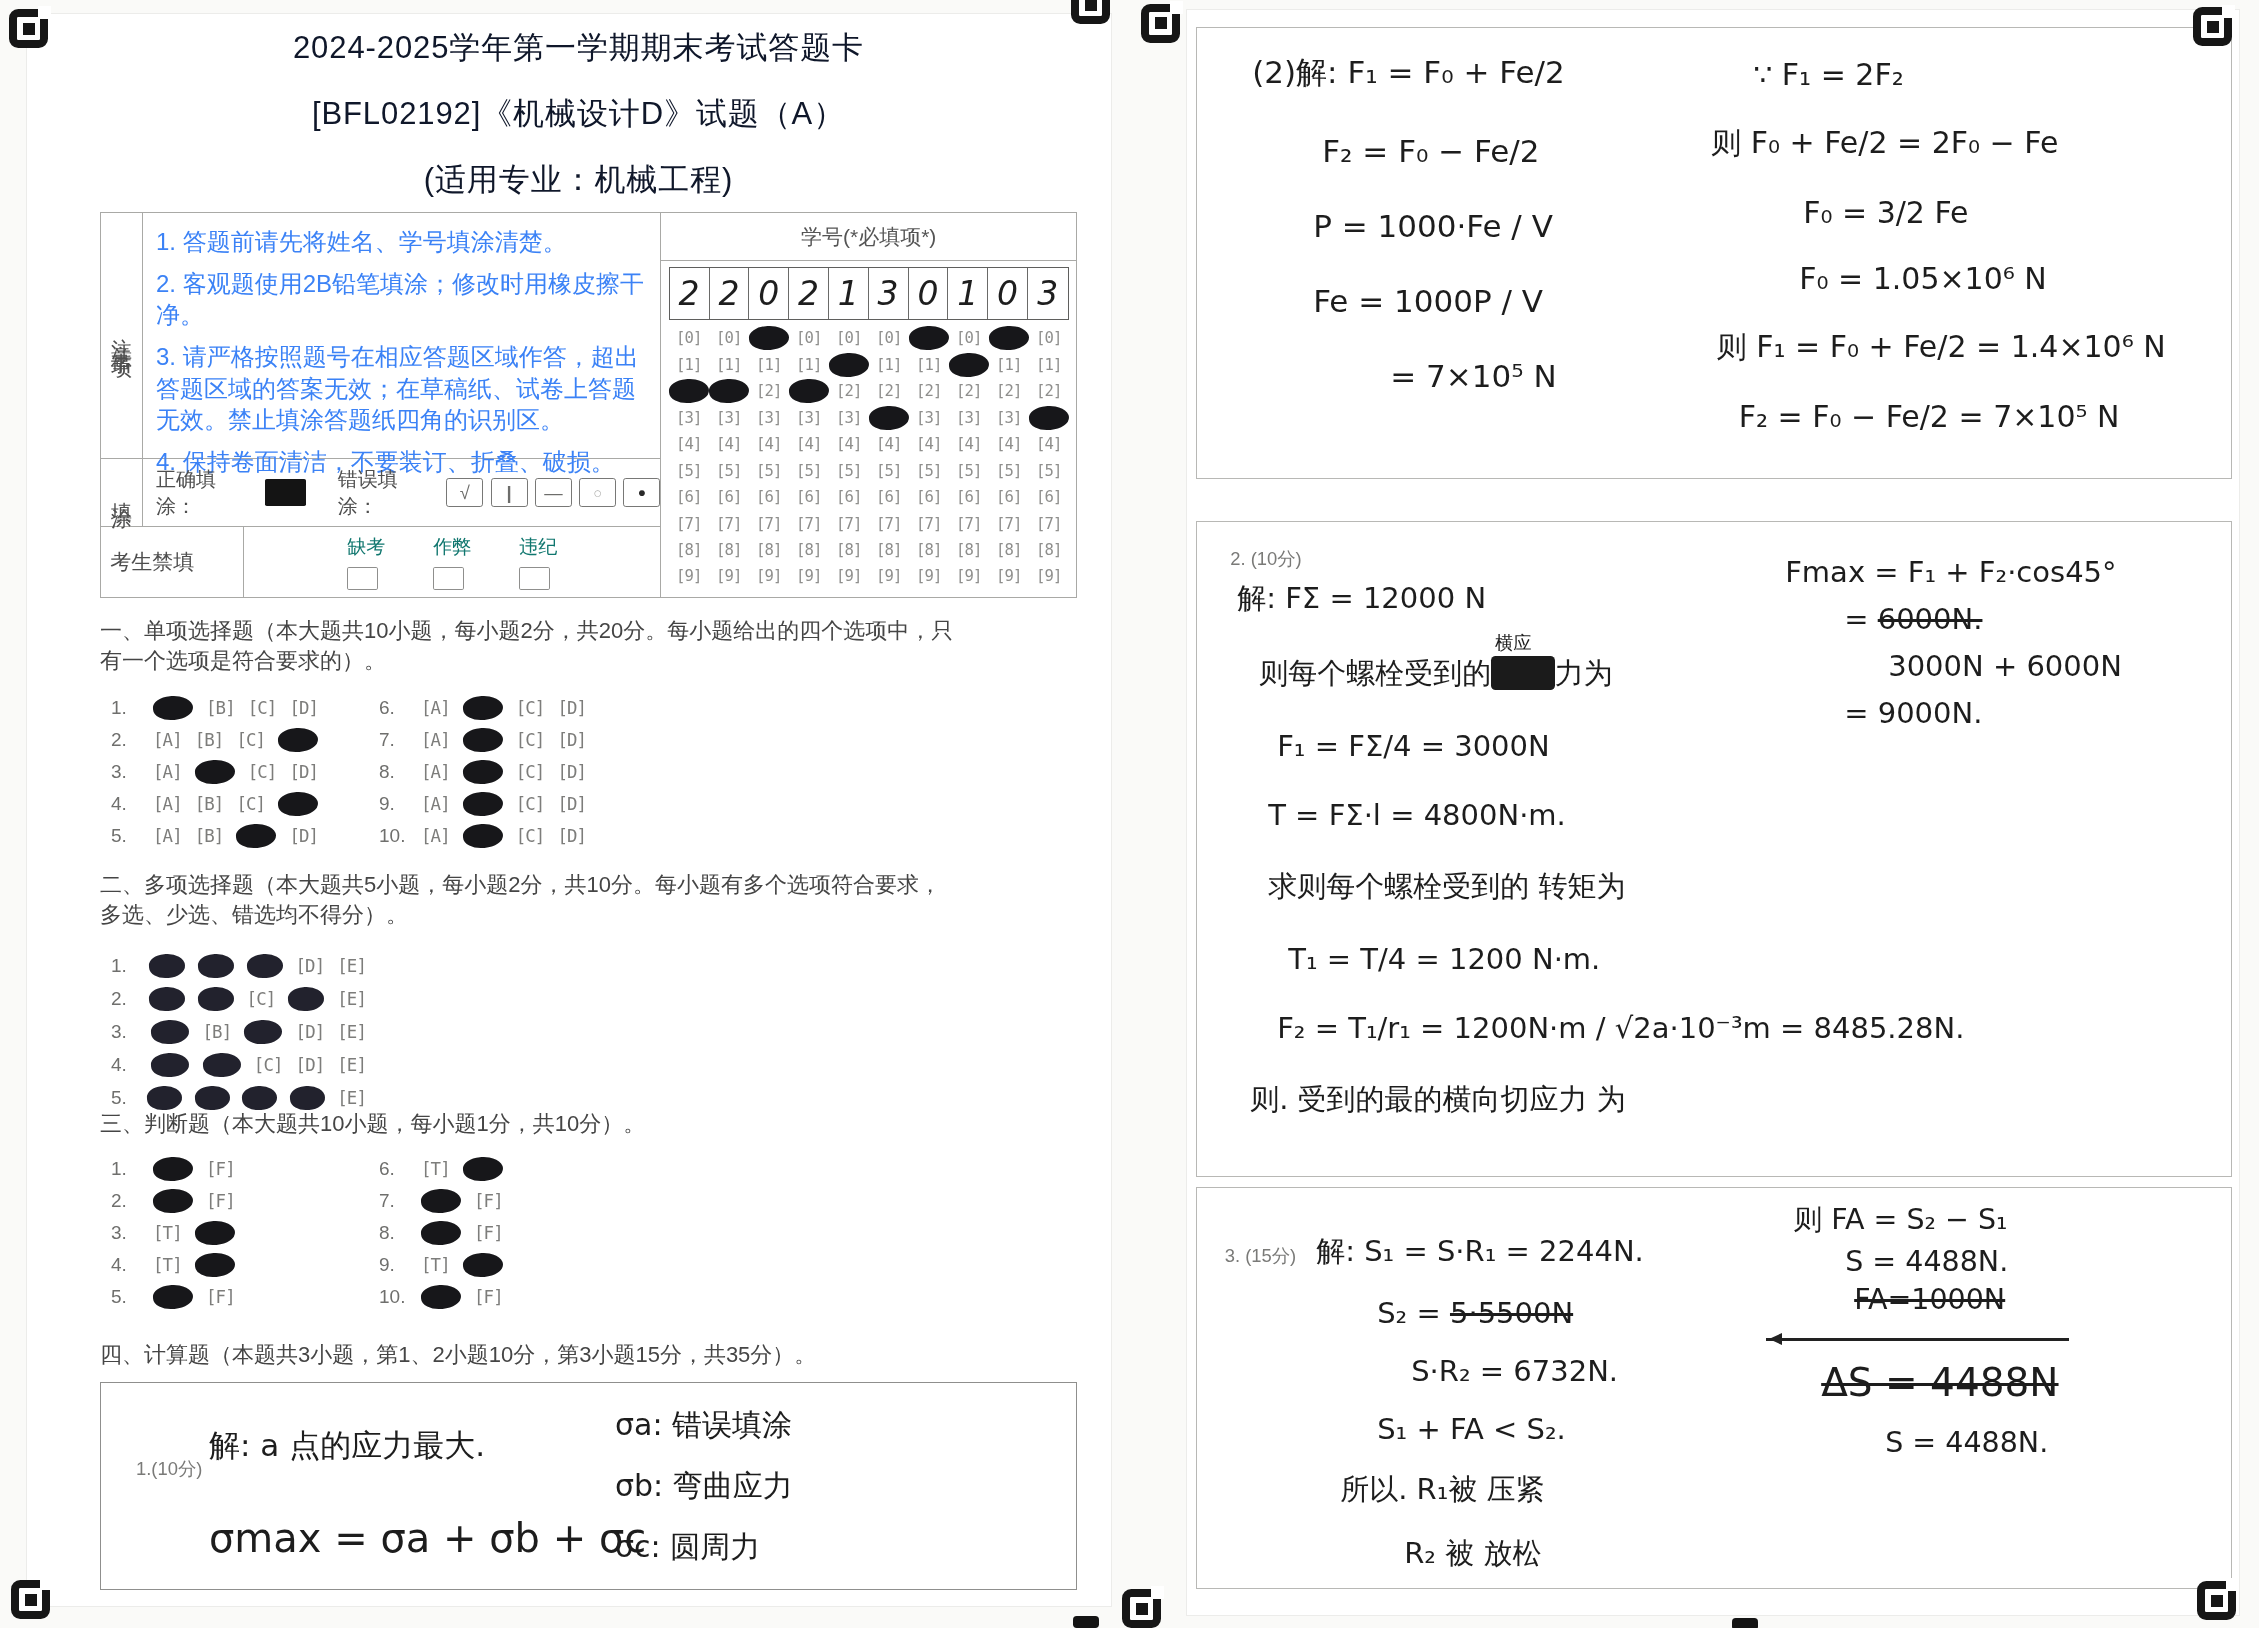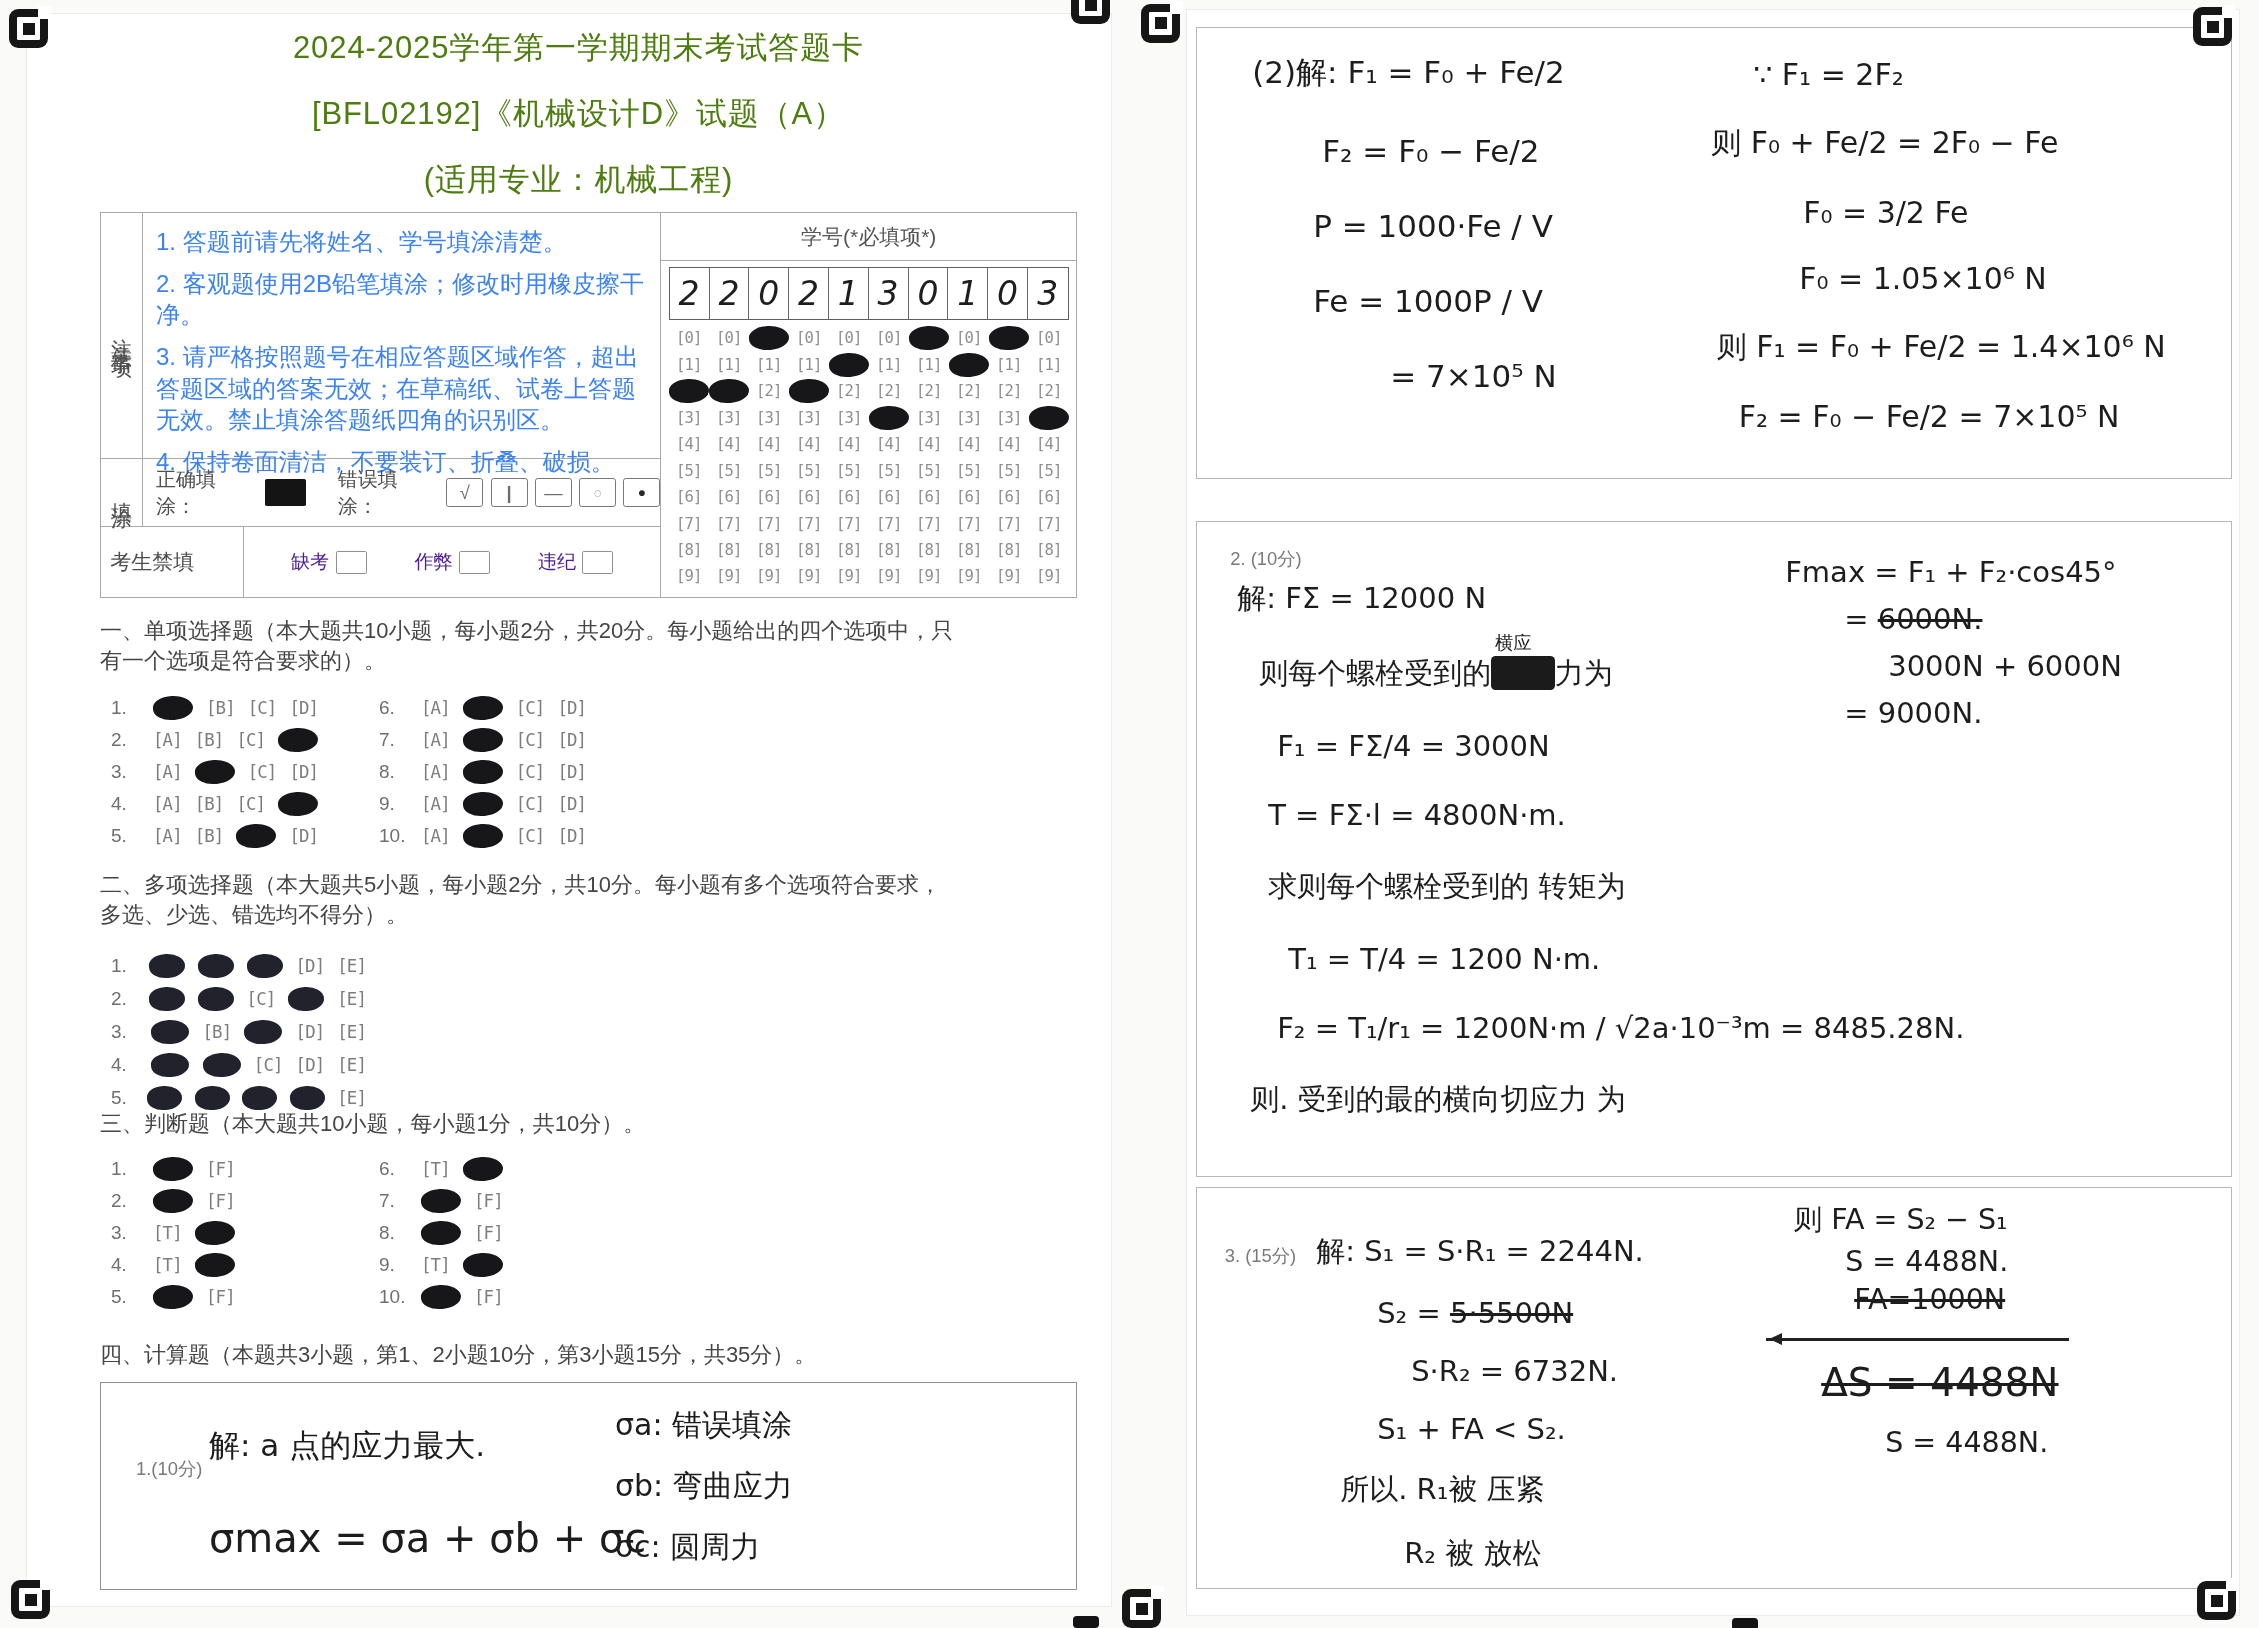--- a/index.html
+++ b/index.html
@@ -11,21 +11,21 @@
 
   
   .marker{position:absolute;width:39px;height:39px;z-index:5;}
   .marker .ring{position:absolute;inset:0;border:8.3px solid #161616;border-radius:9.2px;background:#fff;}
   .marker .notch{position:absolute;width:13px;height:13px;background:#fff;right:-2.8px;top:-2.8px;}
   .marker .dot{position:absolute;width:12px;height:12px;background:#161616;left:13.8px;top:13.8px;}
   .nub{position:absolute;background:#141414;border-radius:3.7px;width:26px;height:12px;z-index:5;}
 
   
   .titles{position:absolute;left:37px;top:13px;width:1029px;text-align:center;}
-  .title-line{font-size:31px;color:#4d7c0f;letter-spacing:0.9px;margin-bottom:24px;font-weight:500;}
+  .title-line{font-size:31px;color:#0f172a;letter-spacing:0.9px;margin-bottom:24px;font-weight:500;}
 
   
   .info-table{position:absolute;left:73px;top:198px;width:977px;height:386px;
               border:1.8px solid #a9a9a6;display:flex;box-sizing:border-box;}
   .it-left{width:562px;display:flex;flex-direction:column;border-right:1.8px solid #a9a9a6;box-sizing:border-box;}
   .row-notes{height:246px;display:flex;border-bottom:0.9px solid #a9a9a6;box-sizing:border-box;}
   .row-fill{height:68px;display:flex;border-bottom:0.9px solid #a9a9a6;box-sizing:border-box;align-items:center;}
   .row-forb{flex:1;display:flex;box-sizing:border-box;}
   .vlabel{width:42px;border-right:0.9px solid #a9a9a6;box-sizing:border-box;display:flex;align-items:center;justify-content:center;
           writing-mode:vertical-rl;text-orientation:upright;font-size:21px;color:#4e4e4e;letter-spacing:7.3px;}
@@ -35,21 +35,21 @@
   .correct-box{display:inline-block;width:42px;height:27.5px;background:#141414;border-radius:1.8px;}
   .wrong-boxes{display:flex;gap:7.3px;}
   .wbox{width:37px;height:28.5px;border:1.8px solid #787876;border-radius:2.8px;display:flex;align-items:center;justify-content:center;
         font-size:18.4px;color:#6d6d6b;background:#fff;box-sizing:border-box;}
   .wbox.ex-1{font-weight:bold;}
   .wbox.ex-3{color:#b0b0ae;font-size:14.7px;}
   .wbox.ex-4{color:#2a2a2a;font-size:13.8px;}
   .hlabel{width:143px;border-right:0.9px solid #a9a9a6;box-sizing:border-box;display:flex;align-items:center;padding-left:9.2px;
           font-size:21px;color:#4e4e4e;}
   .forb-body{flex:1;display:flex;gap:48px;justify-content:center;align-items:center;}
-  .forb-group{display:flex;flex-direction:row;align-items:center;gap:6.4px;font-size:19px;color:#4c1d95;}
+  .forb-group{display:flex;flex-direction:column;align-items:flex-start;gap:6.4px;font-size:19px;color:#0f766e;}
   .forb-box{width:31px;height:23px;border:1.8px solid #8f8f8d;border-radius:1.8px;background:#fff;box-sizing:border-box;}
 
   .it-right{flex:1;display:flex;flex-direction:column;box-sizing:border-box;}
   .sid-header{height:48px;display:flex;align-items:center;justify-content:center;font-size:21px;color:#555;
               border-bottom:0.9px solid #a9a9a6;box-sizing:border-box;}
   .sid-digits{display:grid;grid-template-columns:repeat(10,1fr);height:53px;margin:5.5px 7.3px 1.8px 7.3px;
               border:1.8px solid #5f5f5d;box-sizing:border-box;}
   .sid-cell{border-right:1.4px solid #6a6a68;display:flex;align-items:center;justify-content:center;
             font-family:"DejaVu Sans",sans-serif;font-style:italic;font-size:33px;color:#1e1e1e;box-sizing:border-box;}
   .sid-cell:last-child{border-right:none;}

